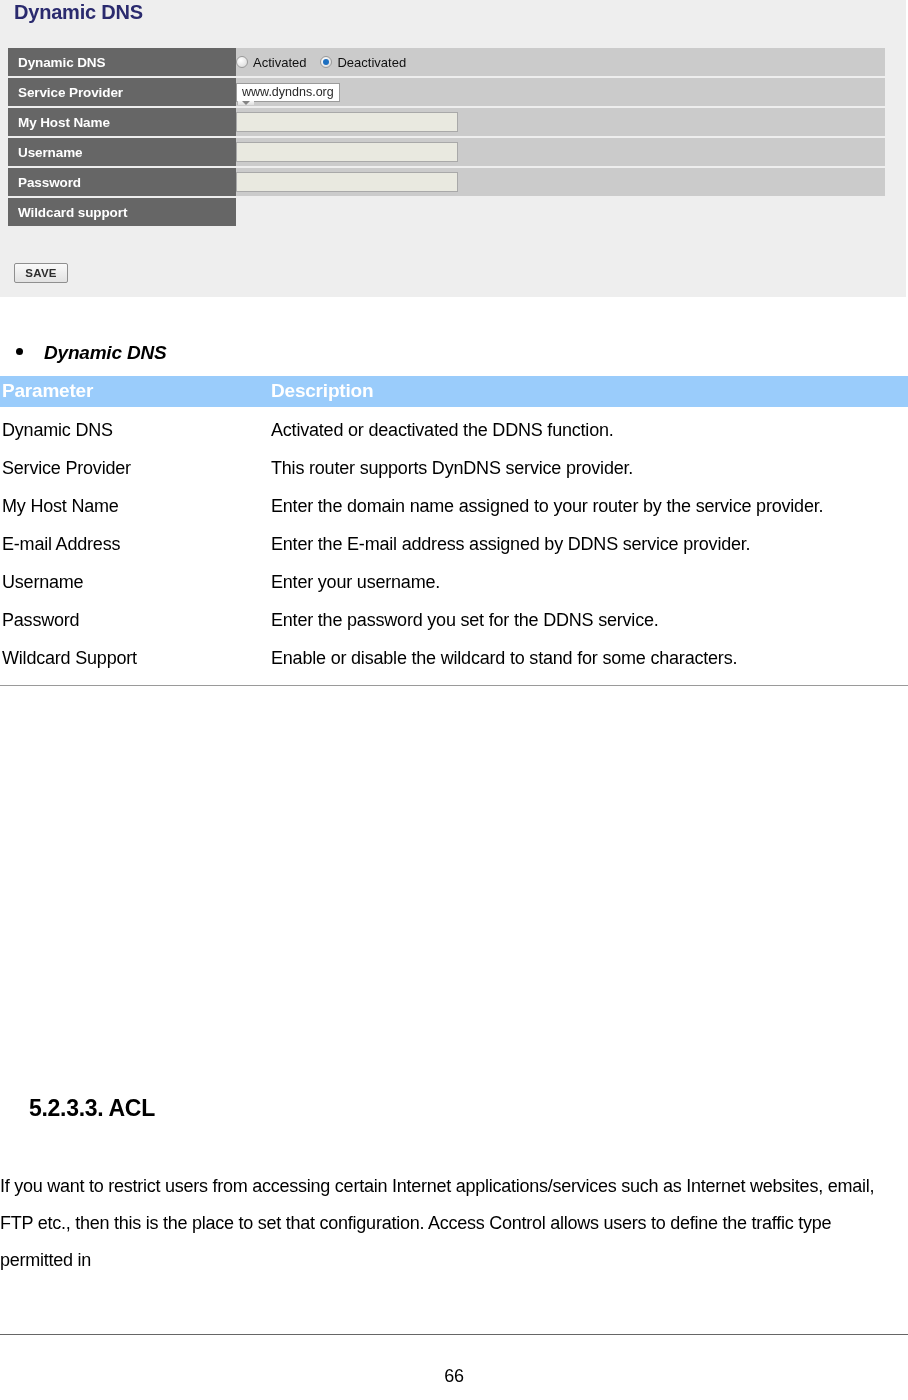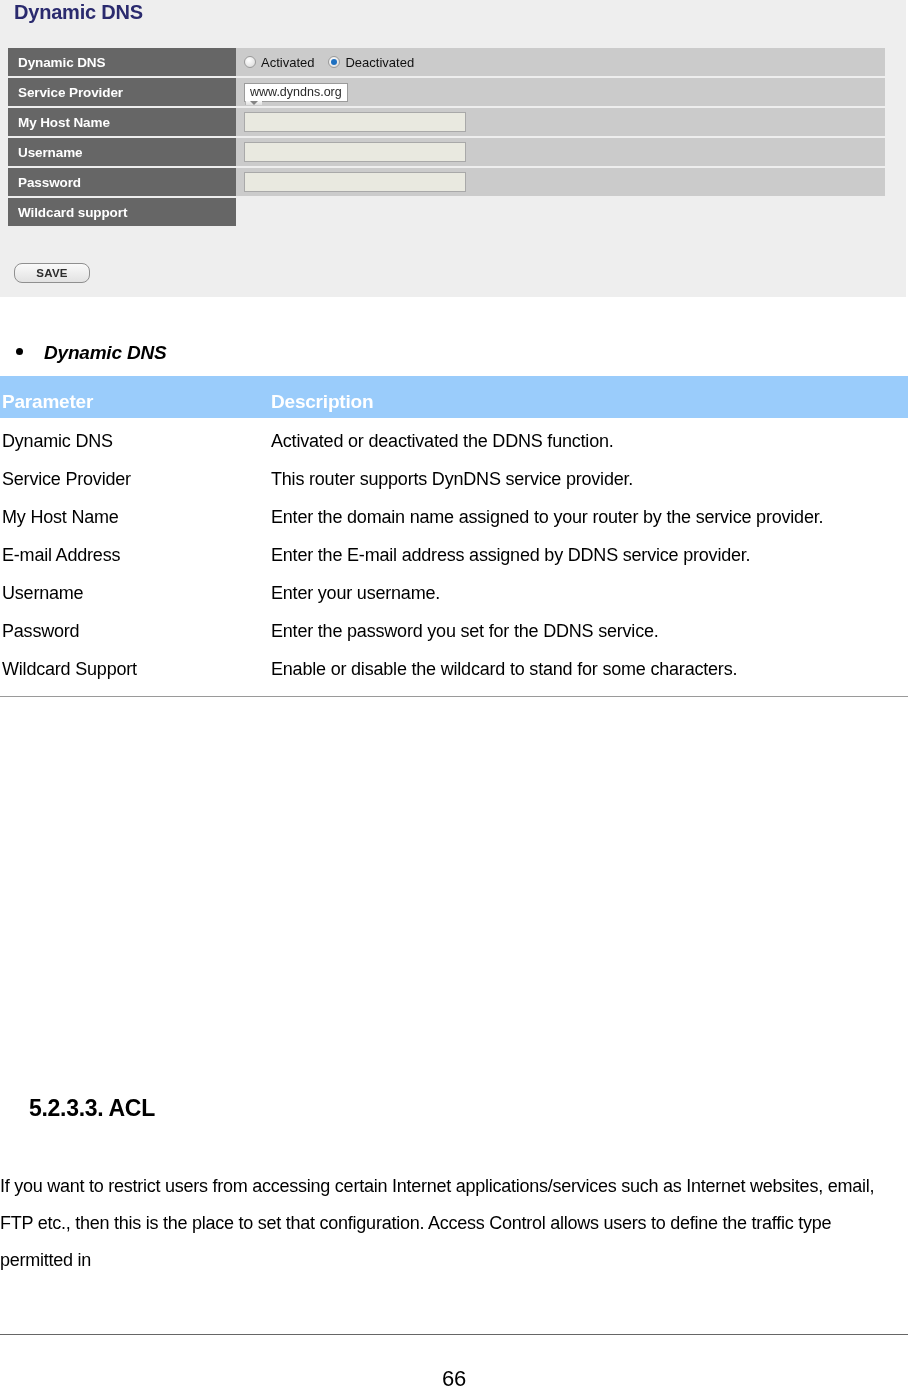--- a/index.html
+++ b/index.html
@@ -58,21 +58,20 @@
     align-items: center;
     padding-left: 10px;
     box-sizing: border-box;
     letter-spacing: -0.1px;
   }
   .cfg-value {
     flex: 1;
     background: #cbcbcb;
     display: flex;
     align-items: center;
-    padding-left: 8px;
     box-sizing: border-box;
     font-size: 13px;
     color: #1d1d1d;
   }
 
   
   .radio-group { display: flex; align-items: center; gap: 14px; }
   .radio-item { display: flex; align-items: center; gap: 5px; }
   .radio {
     width: 12px; height: 12px;
@@ -141,25 +140,25 @@
     background: #e9e9e0;
     border: 1px solid #a9a9a9;
     box-sizing: border-box;
   }
 
   
   .save-btn {
     position: absolute;
     left: 14px;
     top: 263px;
-    width: 76px;
+    width: 54px;
     height: 20px;
     background: linear-gradient(#fafafa, #e2e2e2);
     border: 1px solid #8f8f8f;
-    border-radius: 8px;
+    border-radius: 2px;
     font-size: 11.5px;
     font-weight: bold;
     color: #2d2d2d;
     display: flex;
     align-items: center;
     justify-content: center;
     letter-spacing: 0.2px;
     box-sizing: border-box;
   }
 
@@ -196,21 +195,21 @@
     top: 376px;
     width: 908px;
     border-collapse: collapse;
   }
   .param-table th {
     background: #9ACCFB;
     color: #ffffff;
     font-size: 19px;
     font-weight: bold;
     text-align: left;
-    padding: 14px 0 4px 0;
+    padding: 3px 0 4px 0;
     letter-spacing: -0.2px;
     height: 24px;
     vertical-align: middle;
   }
   .param-table th.c1 { width: 268px; padding-left: 2px; }
   .param-table th.c2 { padding-left: 1px; margin-top: 16px; }
   .param-table td {
     font-size: 18px;
     vertical-align: top;
     padding: 8px 0 0 0;
@@ -248,21 +247,21 @@
     width: 908px;
     height: 0;
     border-top: 1.5px solid #666666;
   }
   .page-num {
     position: absolute;
     left: 0px;
     top: 1366px;
     width: 908px;
     text-align: center;
-    font-size: 22px;
+    font-size: 18px;
     letter-spacing: -0.2px;
   }
 </style>
 </head>
 <body>
 
 <div class="shot">
 
   <div class="shot-title">Dynamic DNS</div>
 

